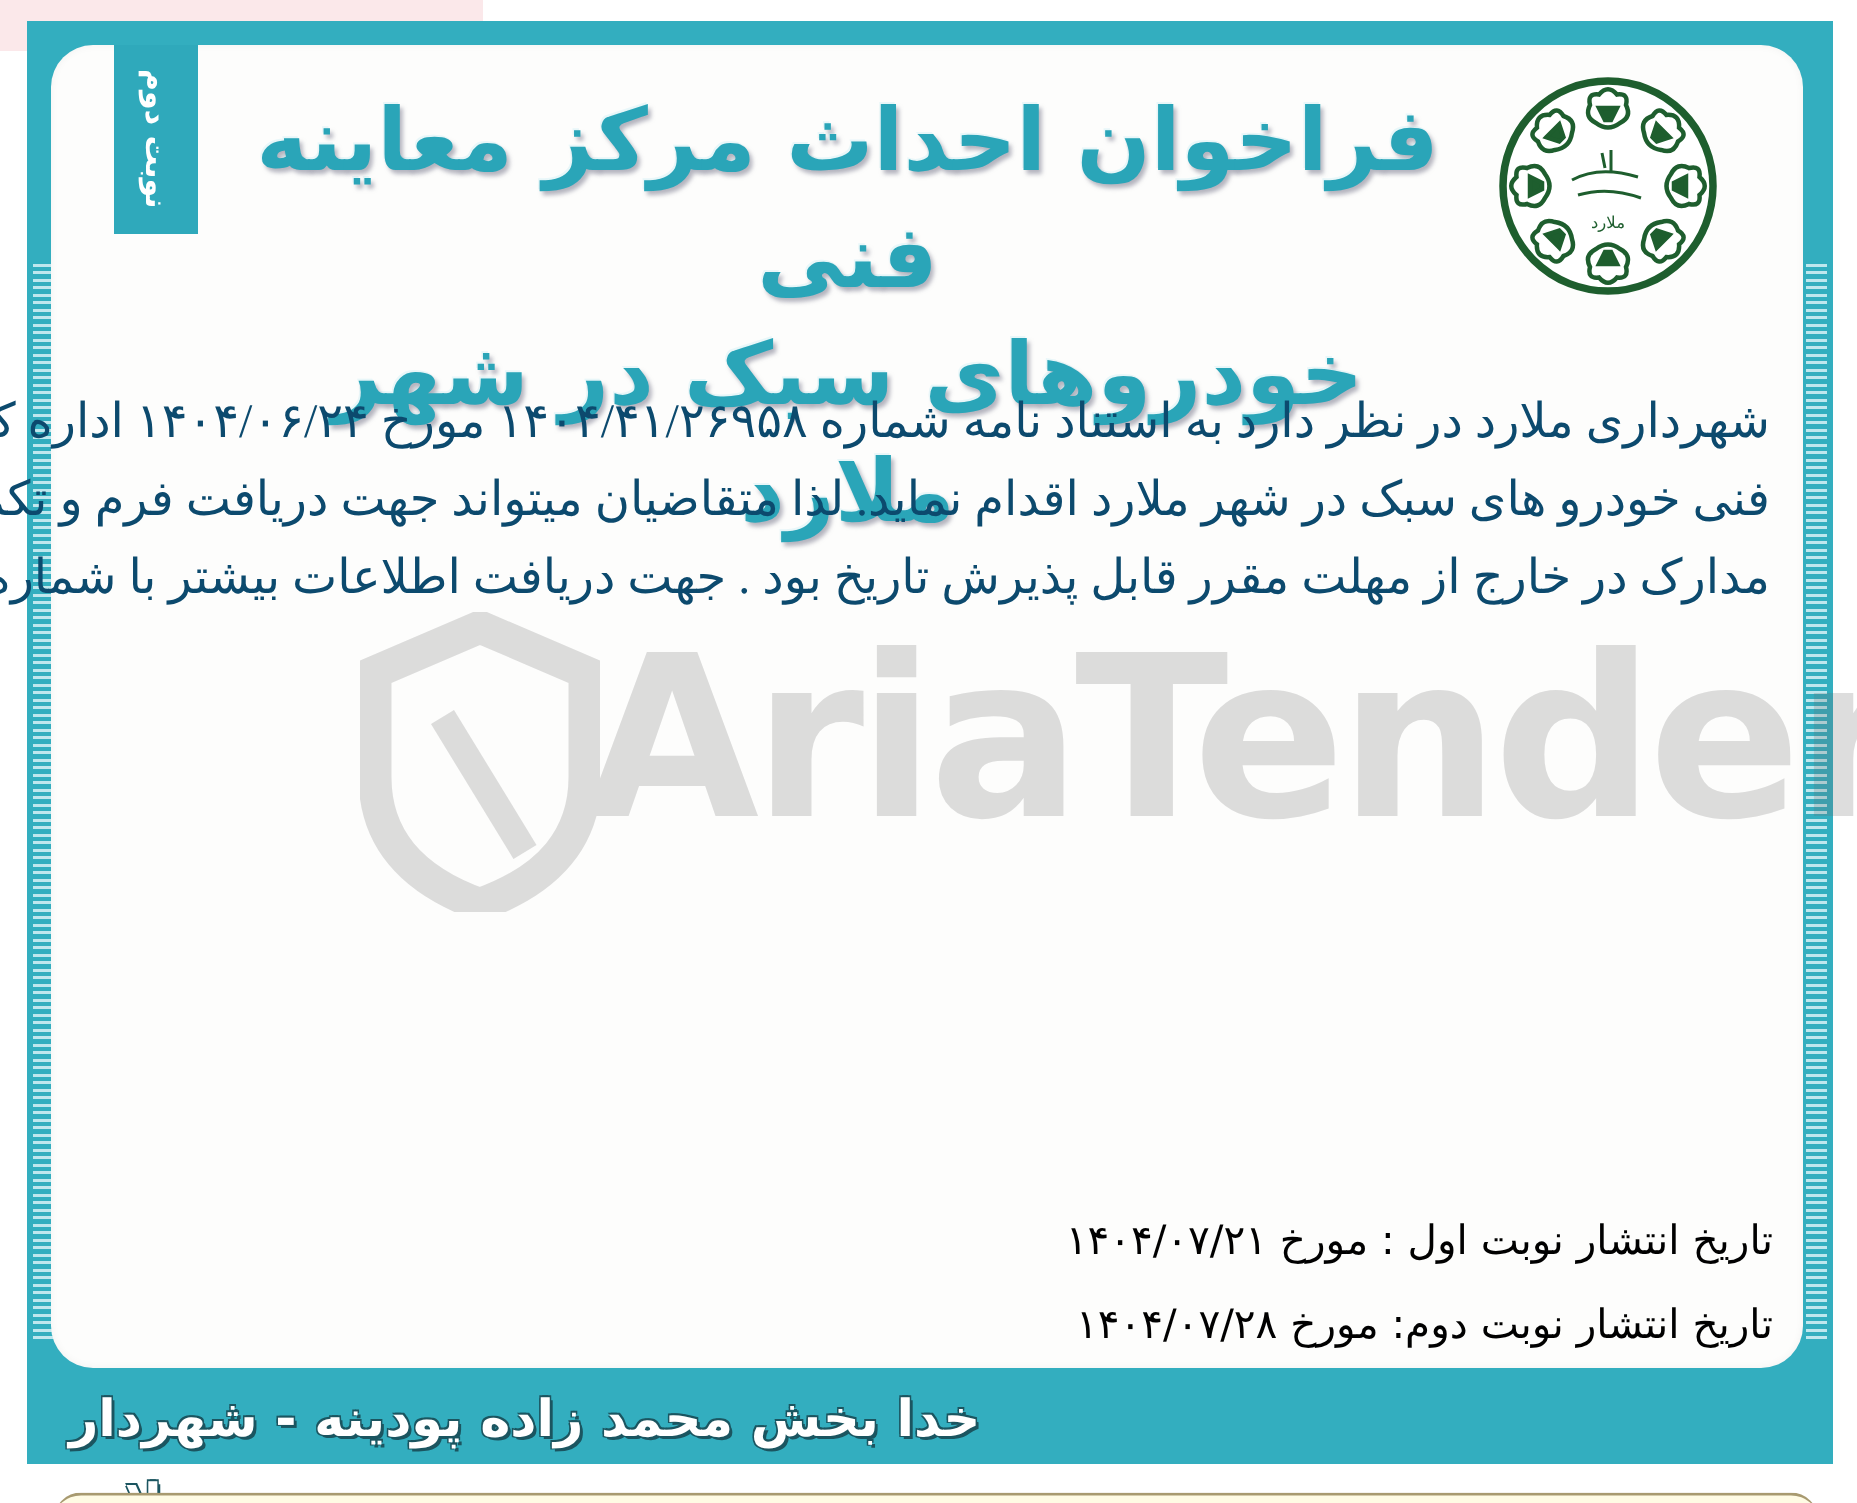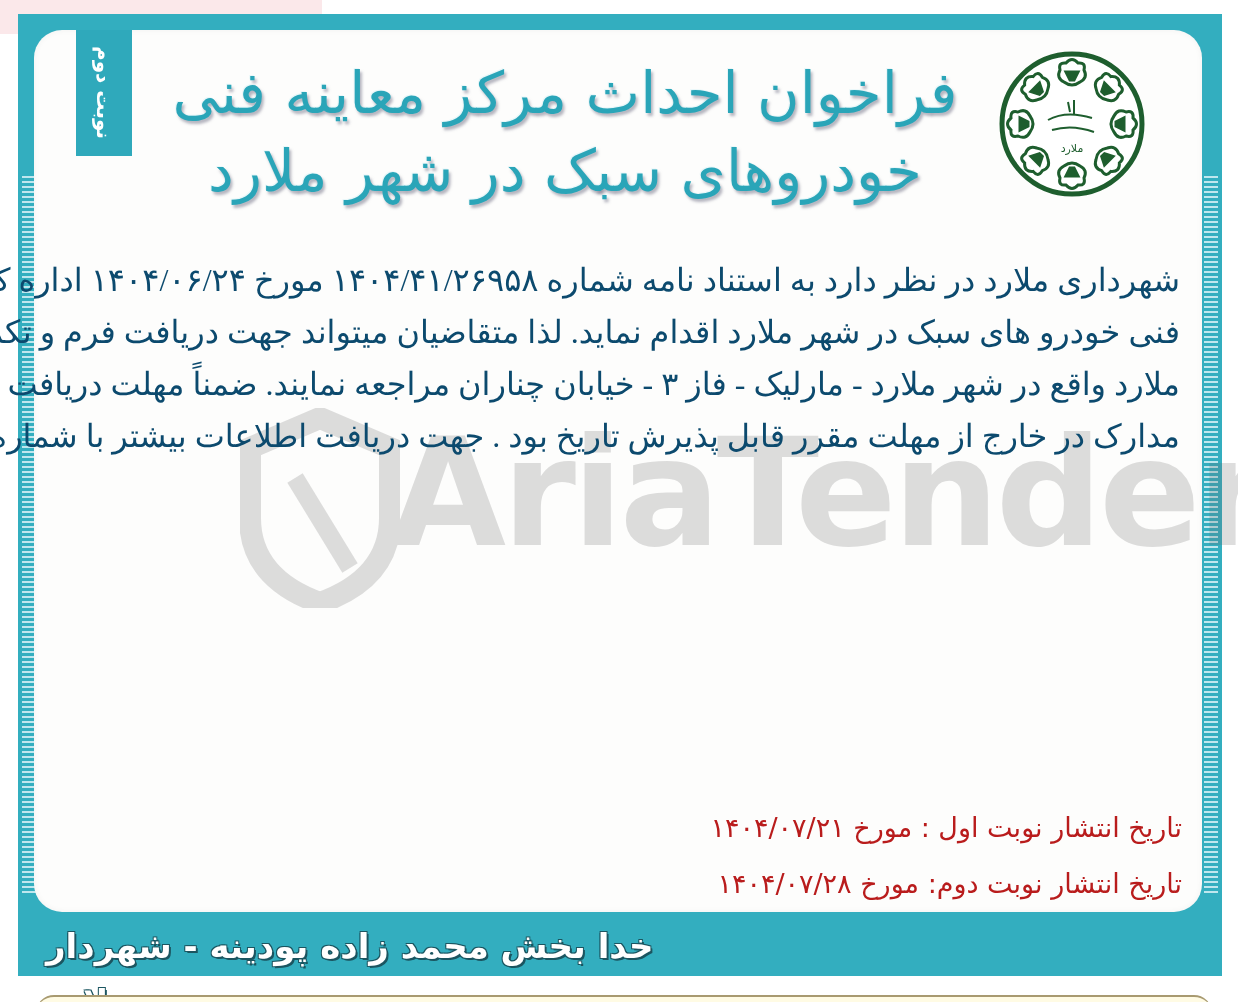--- a/index.html
+++ b/index.html
@@ -29,40 +29,40 @@
     position: absolute; left: 76px; top: 30px; width: 56px; height: 126px;
     background: #2fa9bb; color: #ffffff;
     writing-mode: vertical-rl; text-orientation: mixed;
     display: flex; align-items: center; justify-content: center;
     font-weight: bold; font-size: 20px; letter-spacing: 1px;
   }
 
   .title {
     position: absolute; left: 150px; top: 54px; width: 830px;
     direction: rtl; text-align: center;
-    font-weight: normal; color: #2aa5b8;
+    font-weight: bold; color: #2aa5b8;
     font-size: 58px; line-height: 78px;
     text-shadow: 2px 3px 3px rgba(120,120,140,0.55), -1px -1px 0 #e9f7f9;
   }
 
   .logo {
     position: absolute; left: 996px; top: 48px; width: 152px; height: 152px;
   }
 
   .body-text {
     position: absolute; left: 62px; top: 254px; width: 1118px;
     direction: rtl; text-align: justify; text-align-last: right;
     color: #0c4a6e; font-size: 32px; line-height: 52px;
     font-family: Liberation Serif, serif;
   }
   .body-text .line { display: block; white-space: nowrap; text-align: right; }
 
   .pub-lines {
     position: absolute; right: 56px; top: 800px; width: 700px;
-    direction: rtl; text-align: right; color: #b91c1c; font-size: 27px; line-height: 56px;
+    direction: rtl; text-align: right; color: #000000; font-size: 27px; line-height: 56px;
   }
 
   .signature {
     position: absolute; left: 40px; top: 918px; width: 700px; height: 56px;
     direction: rtl; text-align: left;
     color: #ffffff; font-weight: bold; font-size: 34px; line-height: 56px;
     text-shadow: 2px 2px 0 #1b5560, -1px -1px 0 #1b5560, 1px -1px 0 #1b5560, -1px 1px 0 #1b5560;
     padding-left: 6px;
   }
 
@@ -148,21 +148,20 @@
   <svg width="160" height="200" viewBox="0 0 160 200" style="position:absolute;left:0;top:0">
     <path d="M80,10 L150,40 L150,110 Q150,170 80,195 Q10,170 10,110 L10,40 Z" fill="none" stroke="#6a6a6a" stroke-width="22"></path>
     <path d="M55,70 L110,160" stroke="#6a6a6a" stroke-width="18"></path>
   </svg>
   <div class="wm-text">AriaTender</div>
 </div>
 
 <div class="body-text">
   <span class="line">شهرداری ملارد در نظر دارد به استناد نامه شماره ۱۴۰۴/۴۱/۲۶۹۵۸ مورخ ۱۴۰۴/۰۶/۲۴ اداره کل</span>
   <span class="line">فنی خودرو های سبک در شهر ملارد اقدام نماید. لذا متقاضیان میتواند جهت دریافت فرم و تکمیل</span>
-  <span class="line">ملارد واقع در شهر ملارد - مارلیک - فاز ۳ - خیابان چناران مراجعه نمایند. ضمناً مهلت دریافت</span>
   <span class="line">مدارک در خارج از مهلت مقرر قابل پذیرش تاریخ بود . جهت دریافت اطلاعات بیشتر با شماره</span>
 </div>
 
 <div class="pub-lines">
   <div>تاریخ انتشار نوبت اول : مورخ ۱۴۰۴/۰۷/۲۱</div>
   <div>تاریخ انتشار نوبت دوم: مورخ ۱۴۰۴/۰۷/۲۸</div>
 </div>
 
 <div class="signature">خدا بخش محمد زاده پودینه - شهردار ملارد</div>
 

